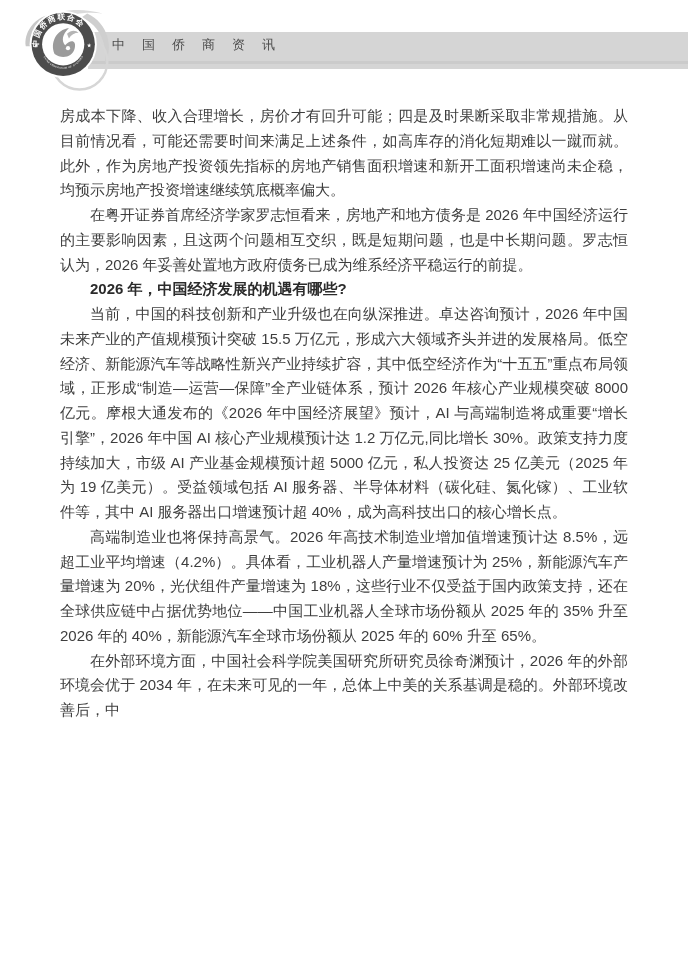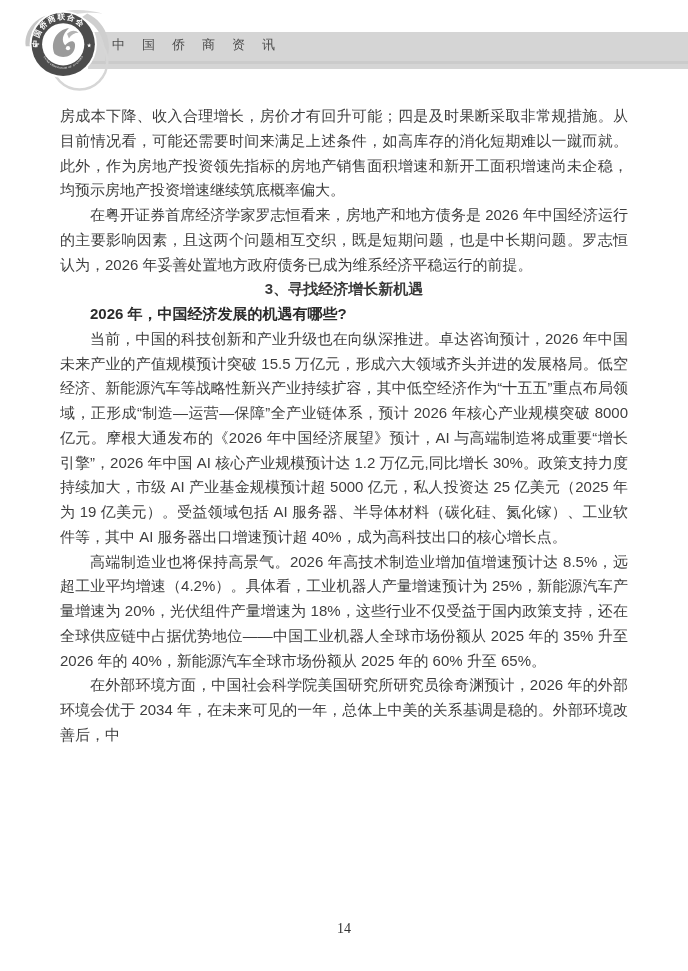--- a/index.html
+++ b/index.html
@@ -130,22 +130,20 @@
     <g>
       <path d="M36,52 C31,40 38,27 51,25 C44,32 43,38 47,43 C53,36 59,38 57,46 C55,55 44,58 36,52 Z" fill="#9b9b9b"></path>
       <path d="M49,31 C53,27 58,27 61,30 C57,30 53,32 51,36 Z" fill="#b5b5b5"></path>
       <circle cx="50" cy="46" r="2.2" fill="#ffffff"></circle>
     </g>
   </svg>
 
   <div class="content">
     <p class="para">房成本下降、收入合理增长，房价才有回升可能；四是及时果断采取非常规措施。从目前情况看，可能还需要时间来满足上述条件，如高库存的消化短期难以一蹴而就。此外，作为房地产投资领先指标的房地产销售面积增速和新开工面积增速尚未企稳，均预示房地产投资增速继续筑底概率偏大。</p>
     <p class="indent">在粤开证券首席经济学家罗志恒看来，房地产和地方债务是 2026 年中国经济运行的主要影响因素，且这两个问题相互交织，既是短期问题，也是中长期问题。罗志恒认为，2026 年妥善处置地方政府债务已成为维系经济平稳运行的前提。</p>
-    <p class="heading-center">3、寻找经济增长新机遇</p>
     <p class="subheading">2026 年，中国经济发展的机遇有哪些?</p>
     <p class="indent">当前，中国的科技创新和产业升级也在向纵深推进。卓达咨询预计，2026 年中国未来产业的产值规模预计突破 15.5 万亿元，形成六大领域齐头并进的发展格局。低空经济、新能源汽车等战略性新兴产业持续扩容，其中低空经济作为“十五五”重点布局领域，正形成“制造—运营—保障”全产业链体系，预计 2026 年核心产业规模突破 8000 亿元。摩根大通发布的《2026 年中国经济展望》预计，AI 与高端制造将成重要“增长引擎”，2026 年中国 AI 核心产业规模预计达 1.2 万亿元,同比增长 30%。政策支持力度持续加大，市级 AI 产业基金规模预计超 5000 亿元，私人投资达 25 亿美元（2025 年为 19 亿美元）。受益领域包括 AI 服务器、半导体材料（碳化硅、氮化镓）、工业软件等，其中 AI 服务器出口增速预计超 40%，成为高科技出口的核心增长点。</p>
     <p class="indent">高端制造业也将保持高景气。2026 年高技术制造业增加值增速预计达 8.5%，远超工业平均增速（4.2%）。具体看，工业机器人产量增速预计为 25%，新能源汽车产量增速为 20%，光伏组件产量增速为 18%，这些行业不仅受益于国内政策支持，还在全球供应链中占据优势地位——中国工业机器人全球市场份额从 2025 年的 35% 升至 2026 年的 40%，新能源汽车全球市场份额从 2025 年的 60% 升至 65%。</p>
     <p class="indent">在外部环境方面，中国社会科学院美国研究所研究员徐奇渊预计，2026 年的外部环境会优于 2034 年，在未来可见的一年，总体上中美的关系基调是稳的。外部环境改善后，中</p>
   </div>
 
-  <div class="page-number">14</div>
 
 </div>
 
 </body></html>

